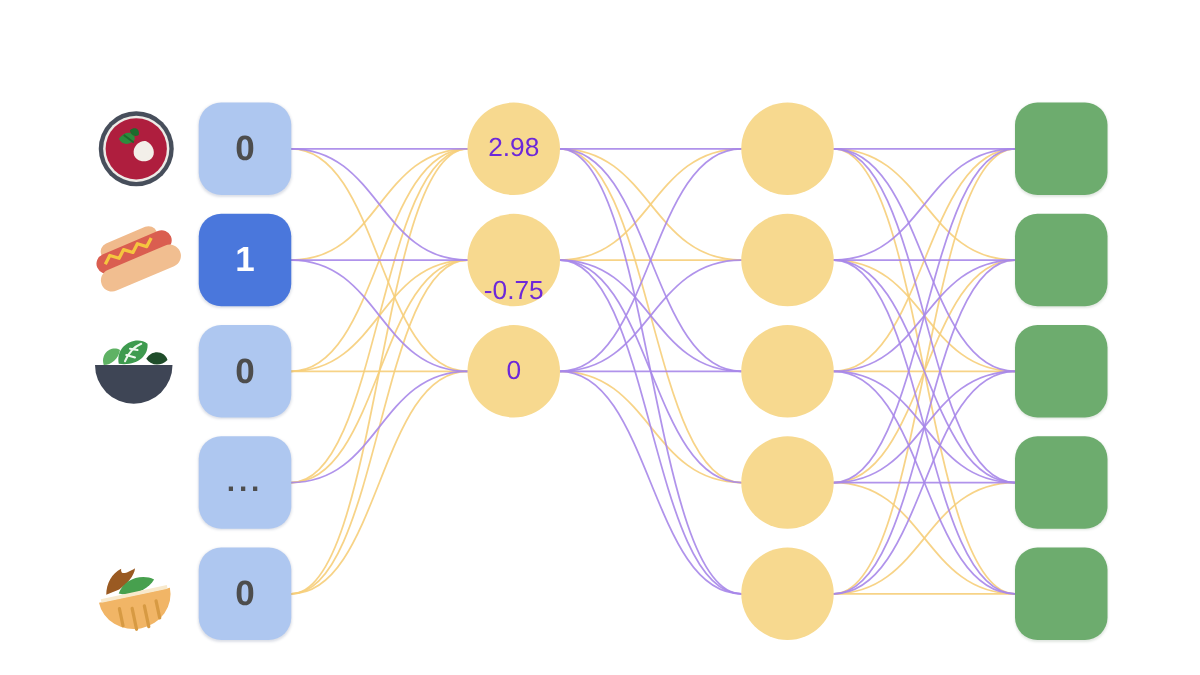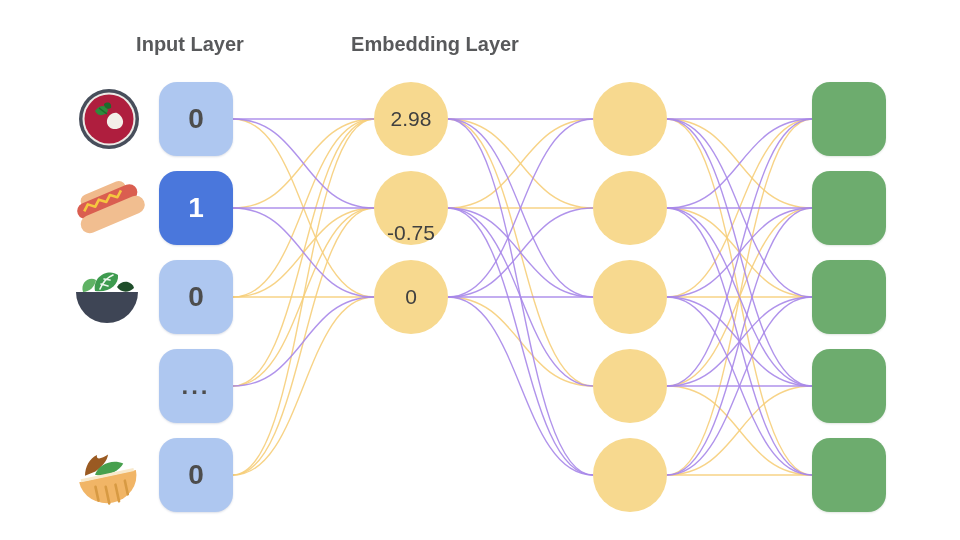--- a/index.html
+++ b/index.html
@@ -16,35 +16,33 @@
   .node{position:absolute;z-index:2;display:flex;align-items:center;justify-content:center;box-sizing:border-box;}
   .in-square{
     width:74px;height:74px;border-radius:18px;background:#AEC7F0;
     font-size:28px;font-weight:700;color:#4D4D4D;
     box-shadow:0 1px 2px rgba(60,80,120,0.18);
   }
   .in-square.active{background:#4A77DC;color:#ffffff;}
   .in-square.dots{font-size:24px;letter-spacing:3px;}
   .circle{
     width:74px;height:74px;border-radius:50%;background:#F7D98F;
-    font-size:21px;font-weight:400;color:#404040;
+    font-size:21px;font-weight:400;color:#6d28d9;
   }
   .out-square{
     width:74px;height:74px;border-radius:18px;background:#6DAC6E;
     box-shadow:0 1px 2px rgba(50,90,50,0.15);
   }
   .food-icon{position:absolute;z-index:2;}
 </style>
 </head>
 <body>
 
 <div class="canvas">
 
-  <div class="layer-title" style="left:190px">Input Layer</div>
-  <div class="layer-title" style="left:435px">Embedding Layer</div>
 
   <svg id="edges" width="960" height="540">
       <path d="M 233 119 C 303.5 119, 303.5 297, 374 297" fill="none" stroke="#F6CE7A" stroke-width="1.4" stroke-linecap="round" opacity="0.9"></path>
       <path d="M 233 208 C 303.5 208, 303.5 119, 374 119" fill="none" stroke="#F6CE7A" stroke-width="1.4" stroke-linecap="round" opacity="0.9"></path>
       <path d="M 233 297 C 303.5 297, 303.5 119, 374 119" fill="none" stroke="#F6CE7A" stroke-width="1.4" stroke-linecap="round" opacity="0.9"></path>
       <path d="M 233 297 C 303.5 297, 303.5 208, 374 208" fill="none" stroke="#F6CE7A" stroke-width="1.4" stroke-linecap="round" opacity="0.9"></path>
       <path d="M 233 297 C 303.5 297, 303.5 297, 374 297" fill="none" stroke="#F6CE7A" stroke-width="1.4" stroke-linecap="round" opacity="0.9"></path>
       <path d="M 233 386 C 303.5 386, 303.5 119, 374 119" fill="none" stroke="#F6CE7A" stroke-width="1.4" stroke-linecap="round" opacity="0.9"></path>
       <path d="M 233 386 C 303.5 386, 303.5 208, 374 208" fill="none" stroke="#F6CE7A" stroke-width="1.4" stroke-linecap="round" opacity="0.9"></path>
       <path d="M 233 475 C 303.5 475, 303.5 119, 374 119" fill="none" stroke="#F6CE7A" stroke-width="1.4" stroke-linecap="round" opacity="0.9"></path>

